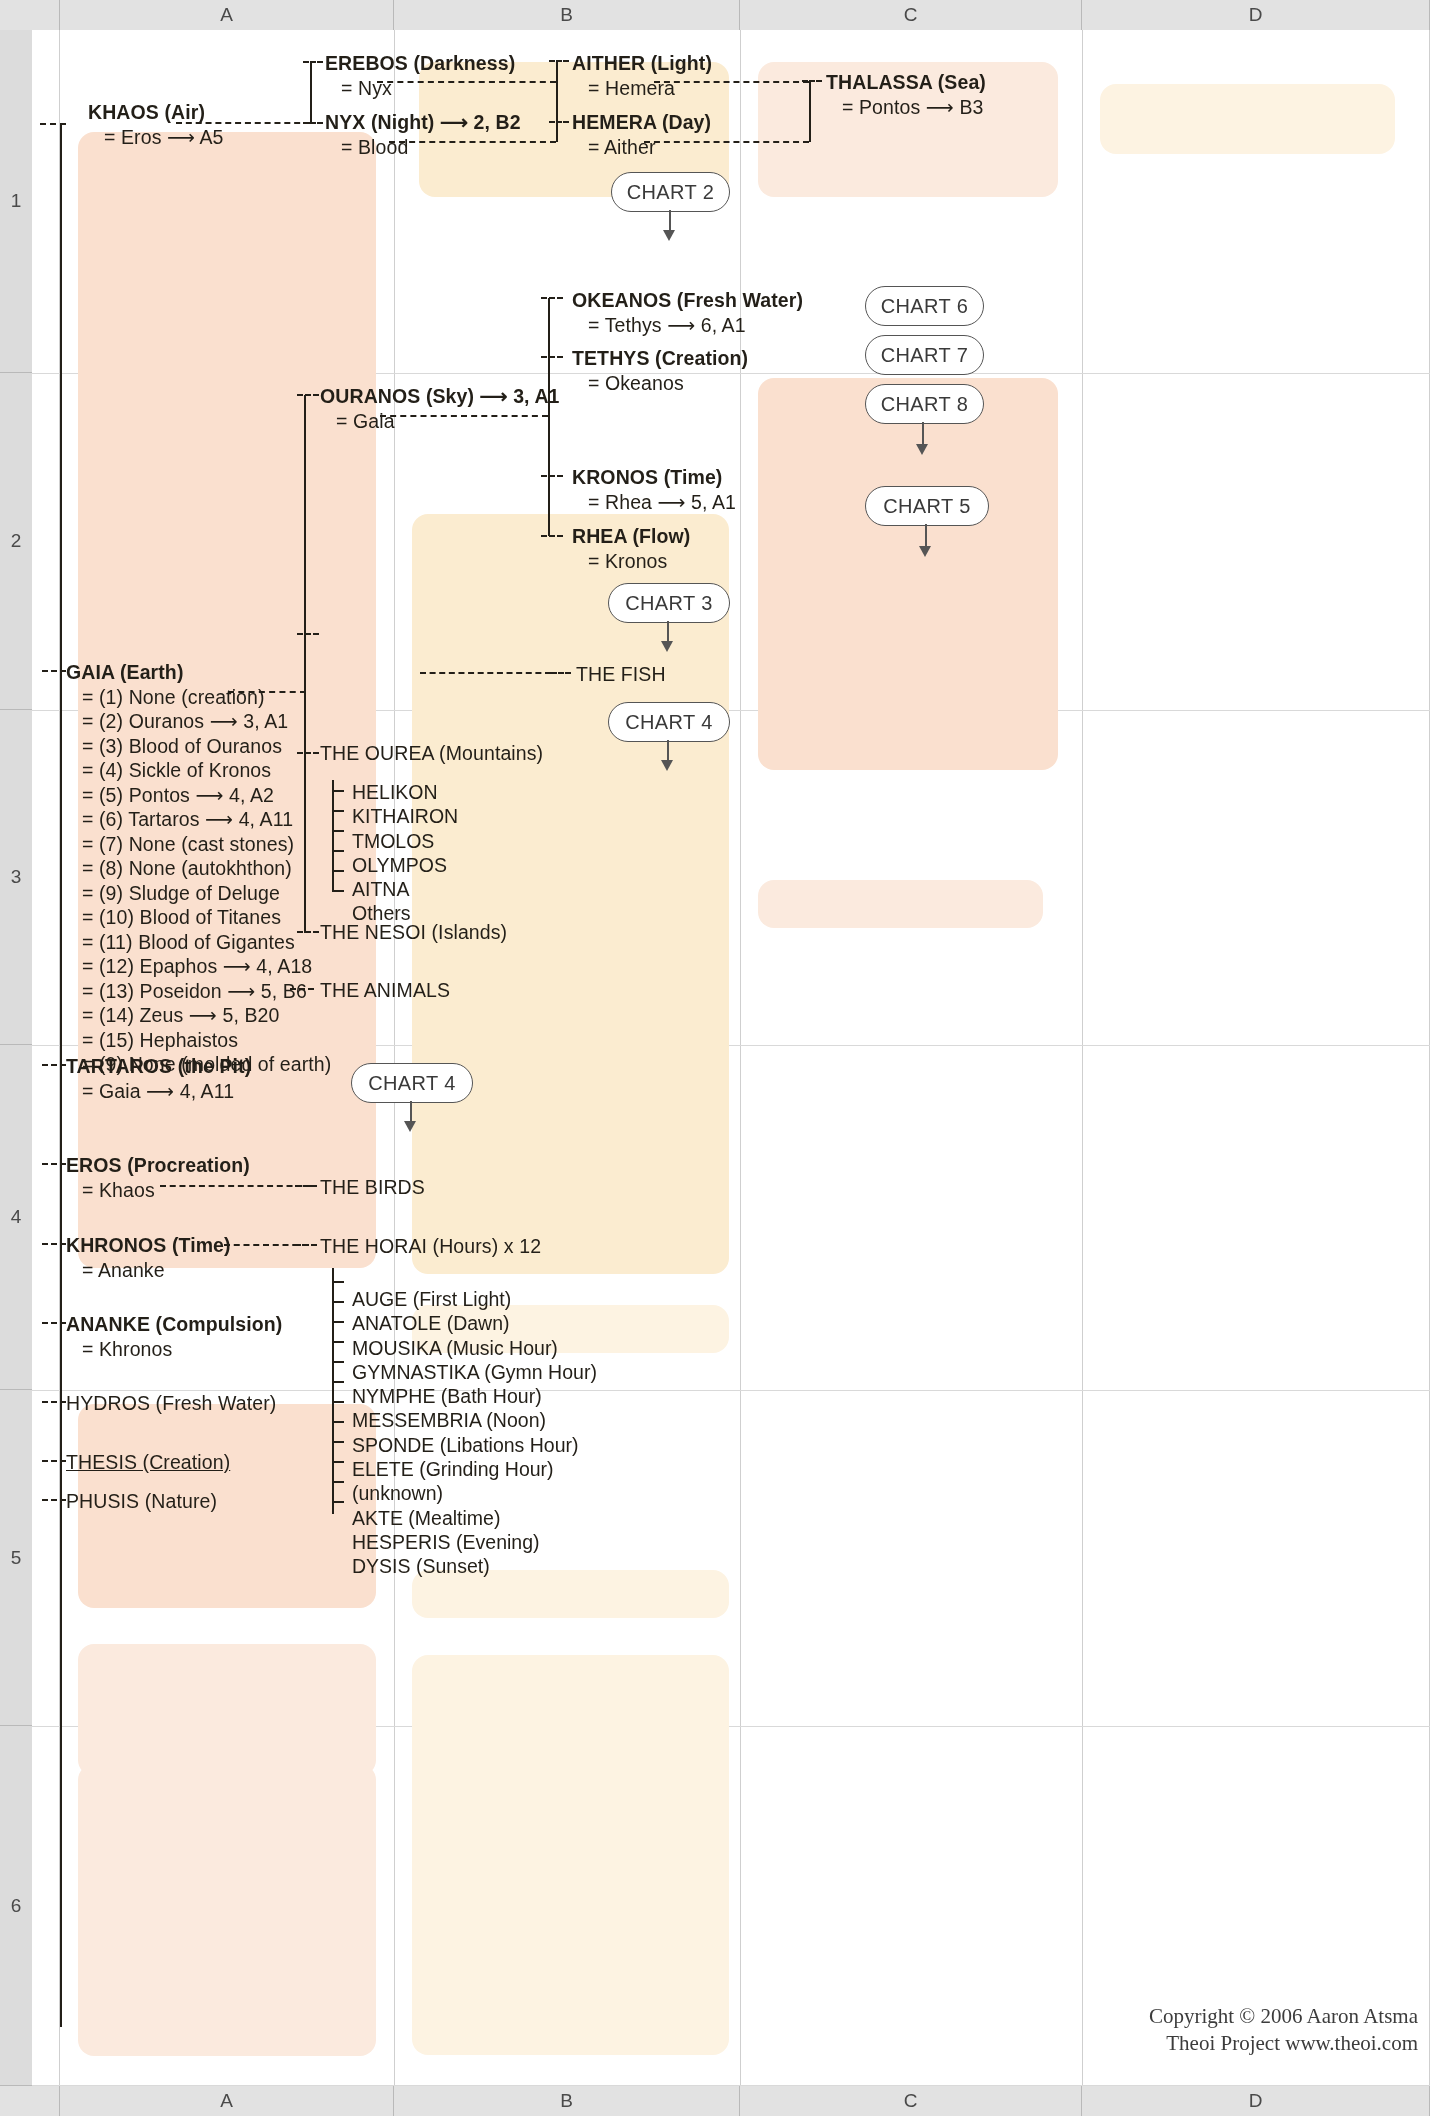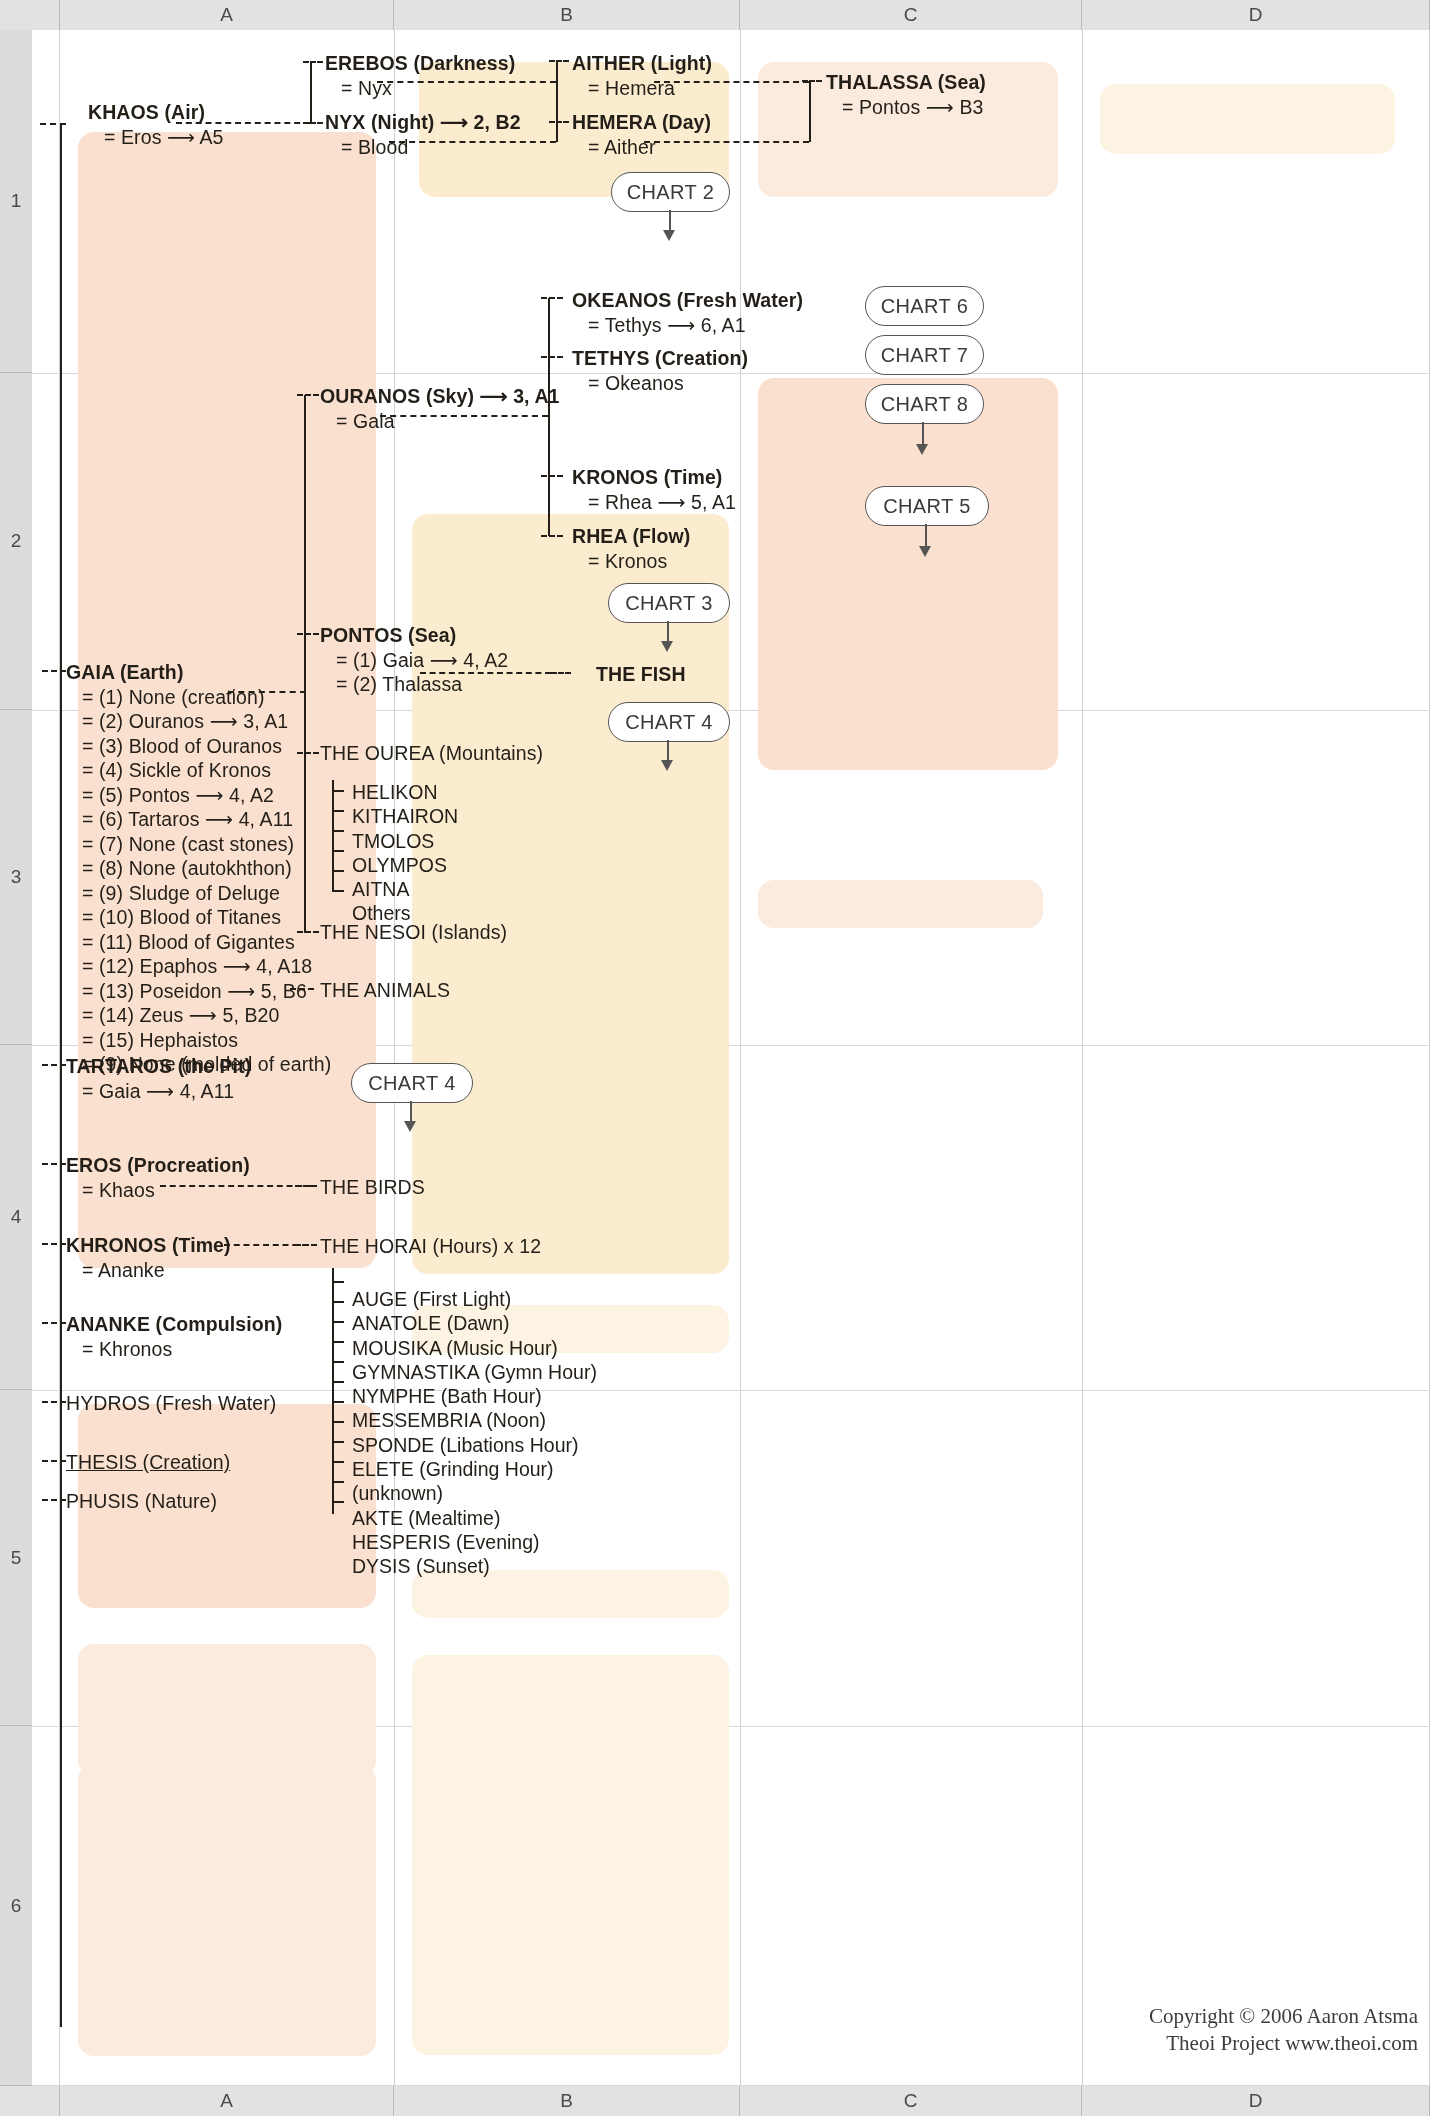--- a/index.html
+++ b/index.html
@@ -289,42 +289,35 @@
       <div>= (10) Blood of Titanes</div>
       <div>= (11) Blood of Gigantes</div>
       <div>= (12) Epaphos  ⟶  4, A18</div>
       <div>= (13) Poseidon  ⟶  5, B6</div>
       <div>= (14) Zeus ⟶  5, B20</div>
       <div>= (15) Hephaistos</div>
       <div>= (9) None (molded of earth)</div>
     </div>
   </div>
 
-  <div class="node" style="left:320px;top:623px;">
-    <div class="nm">PONTOS (Sea)</div>
-    <div style="padding-left:16px;">
-      <div>= (1) Gaia  ⟶  4, A2</div>
-      <div>= (2) Thalassa</div>
-    </div>
-  </div>
 
   <div class="node nm" style="left:320px;top:741px;">THE OUREA (Mountains)</div>
 
   <div class="list" style="left:352px;top:780px;">
     <div>HELIKON</div>
     <div>KITHAIRON</div>
     <div>TMOLOS</div>
     <div>OLYMPOS</div>
     <div>AITNA</div>
     <div>Others</div>
   </div>
 
   <div class="node nm" style="left:320px;top:920px;">THE NESOI (Islands)</div>
   <div class="node nm" style="left:320px;top:978px;">THE ANIMALS</div>
-  <div class="node nm" style="left:596px;top:662px;font-weight:bold;">THE FISH</div>
+  <div class="node nm" style="left:576px;top:662px;">THE FISH</div>
 
   <div class="node" style="left:66px;top:1054px;">
     <div class="nm">TARTAROS (the Pit)</div>
     <div style="padding-left:16px;">= Gaia  ⟶  4, A11</div>
   </div>
 
   <div class="node" style="left:66px;top:1153px;">
     <div class="nm">EROS (Procreation)</div>
     <div style="padding-left:16px;">= Khaos</div>
   </div>

